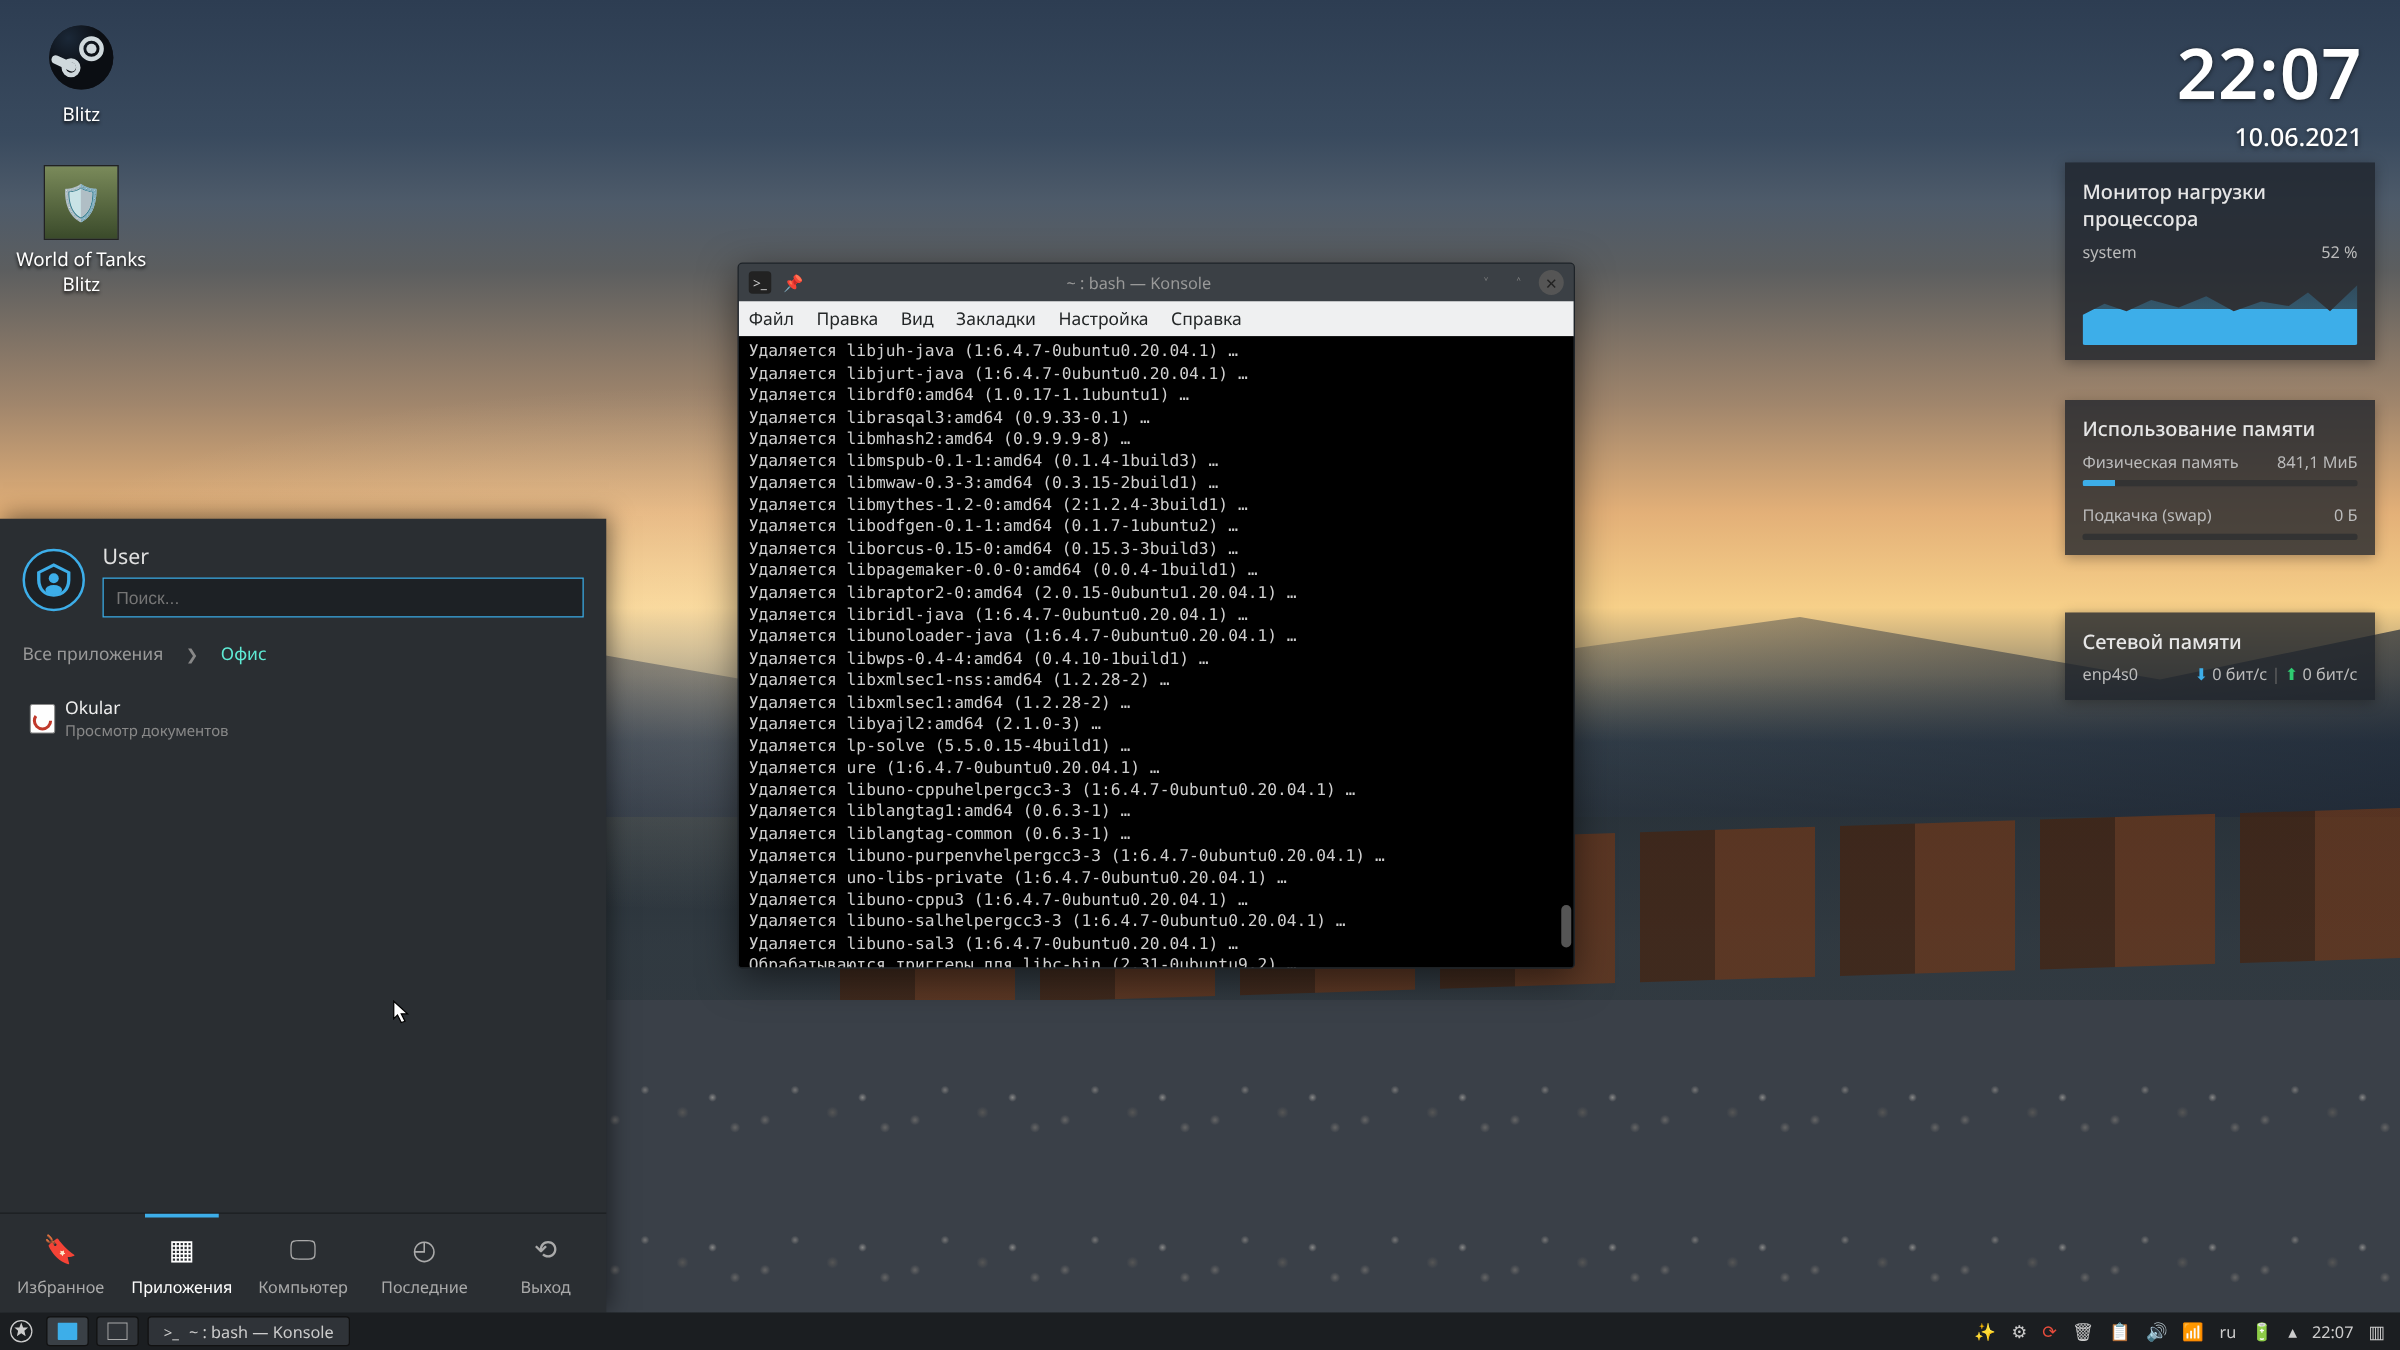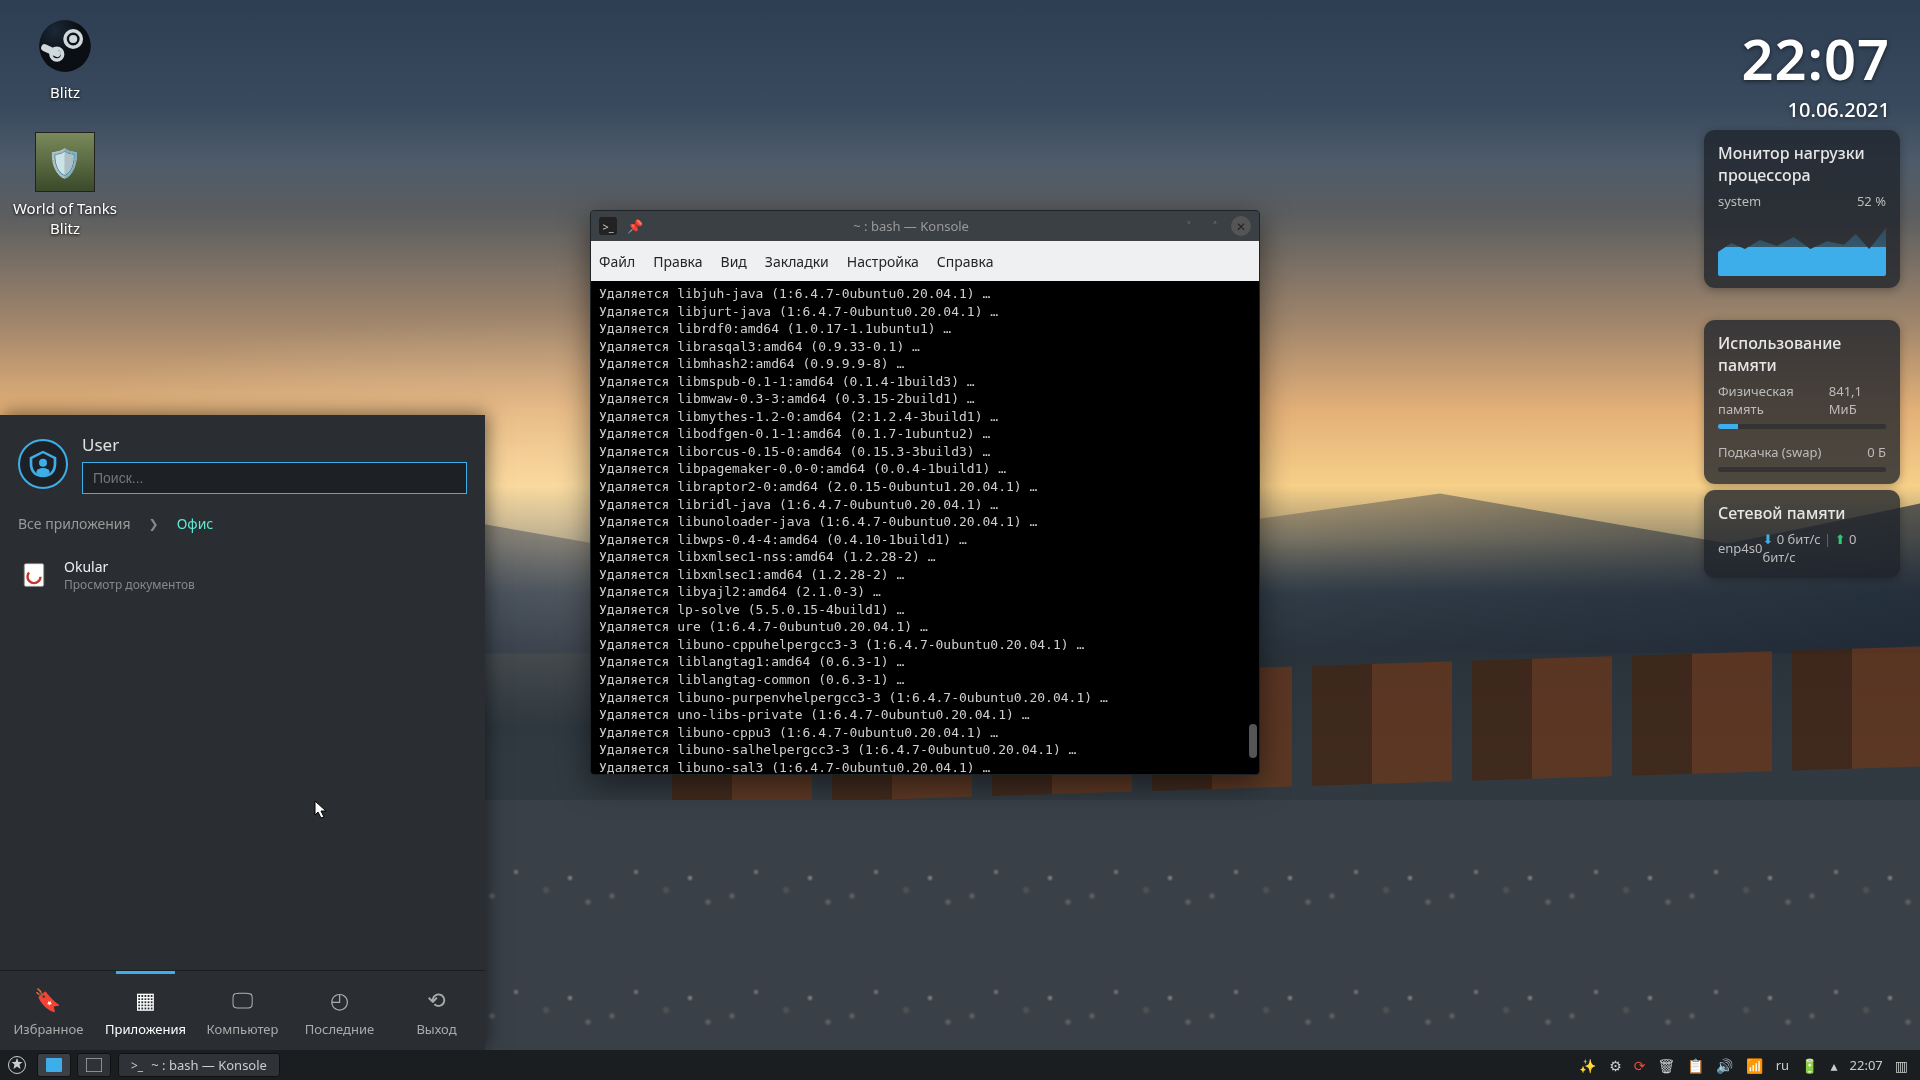--- a/index.html
+++ b/index.html
@@ -59,22 +59,22 @@
   .steam-svg { width:56px; height:56px; }
   .wot-thumb { width:60px; height:60px; background:linear-gradient(#7a8a5a,#3a4a2a); border:1px solid #222; display:flex; align-items:center; justify-content:center; font-size:28px; }
 
   
   .clock-widget { position:absolute; top:20px; right:30px; text-align:right; color:#fff; text-shadow:0 1px 4px rgba(0,0,0,.6); }
   .clock-big { font-size:56px; font-weight:600; letter-spacing:1px; }
   .clock-date { font-size:20px; font-weight:500; }
 
   
   .syswidget {
-    position:absolute; right:20px; width:196px;
-    background:rgba(30,35,42,0.78); border-radius:11px;
+    position:absolute; right:20px; width:248px;
+    background:rgba(30,35,42,0.78); border-radius:0;
     padding:12px 14px; color:#e6e6e6; font-size:14px;
     box-shadow:0 2px 10px rgba(0,0,0,.3);
   }
   .syswidget h3 { font-size:16px; font-weight:500; margin-bottom:6px; }
   .syswidget .row { display:flex; justify-content:space-between; font-size:13px; margin-top:4px; color:#bbb;align-items:flex-end; }
   .cpu-graph {
     height:60px; margin-top:6px;
     background:linear-gradient(to top, #3daee9 0%, #3daee9 48%, rgba(61,174,233,0.3) 48%, rgba(61,174,233,0.15) 100%);
     border-radius:2px;
     clip-path: polygon(0 60%, 8% 45%, 16% 55%, 25% 40%, 35% 50%, 45% 35%, 55% 55%, 65% 42%, 75% 48%, 82% 30%, 90% 55%, 100% 20%, 100% 100%, 0 100%);
@@ -97,21 +97,21 @@
   }
   .konsole .titlebar .title { flex:1; text-align:center; }
   .konsole .titlebar .win-btns { display:flex; gap:6px; }
   .konsole .titlebar .win-btn {
     width:20px; height:20px; border-radius:10px; display:flex;
     align-items:center; justify-content:center; font-size:12px; color:#888;
   }
   .konsole .titlebar .close { background:#555; color:#222; }
   .konsole .titlebar .ticon { width:18px; height:18px; background:#222; border-radius:3px; display:flex; align-items:center; justify-content:center; font-size:11px; color:#ccc;}
   .konsole .menubar {
-    height:40px; background:#eff0f1; color:#232627; display:flex;
+    height:28px; background:#eff0f1; color:#232627; display:flex;
     align-items:center; padding:0 8px; gap:18px; font-size:14px;
   }
   .konsole .menubar span { cursor:pointer; }
   .konsole .term {
     flex:1; background:#000000; color:#cfcfcf;
     font-family: "DejaVu Sans Mono","Consolas",monospace;
     font-size:13px; line-height:1.35; padding:4px 8px; overflow:hidden;
     white-space:pre; position:relative;
   }
   .konsole .scrollbar { position:absolute; right:2px; top:4px; bottom:4px; width:8px; }
@@ -134,21 +134,21 @@
   .launcher .user-col .uname { font-size:17px; margin-bottom:6px; }
   .launcher .search {
     width:100%; height:32px; background:#1d2125; border:1px solid #3daee9;
     color:#e0e0e0; padding:0 10px; font-size:14px; outline:none;
   }
   .launcher .crumbs { display:flex; align-items:center; gap:18px; padding:12px 18px; color:#999; font-size:14px; }
   .launcher .crumbs .link { cursor:pointer; }
   .launcher .crumbs .link.muted { color:#5eead4; }
   .launcher .crumbs .chev { color:#888; font-size:12px; }
   .launcher .list { flex:1; padding:4px 0; }
-  .launcher .item { display:flex; align-items:center; gap:16px; padding:8px 20px; cursor:pointer; }
+  .launcher .item { display:flex; align-items:center; gap:4px; padding:8px 20px; cursor:pointer; }
   .launcher .app-icon { width:28px; height:28px; display:flex; align-items:center; justify-content:center; font-size:20px;}
   .launcher .item .texts .t1 { font-size:14px; color:#eee; }
   .launcher .item .texts .t2 { font-size:12px; color:#888; }
   .launcher .tabs {
     height:80px; display:flex; border-top:1px solid #1b1e21;
   }
   .launcher .tab {
     flex:1; display:flex; flex-direction:column; align-items:center;
     justify-content:center; gap:6px; color:#aaa; font-size:13px; cursor:pointer;
     position:relative;

